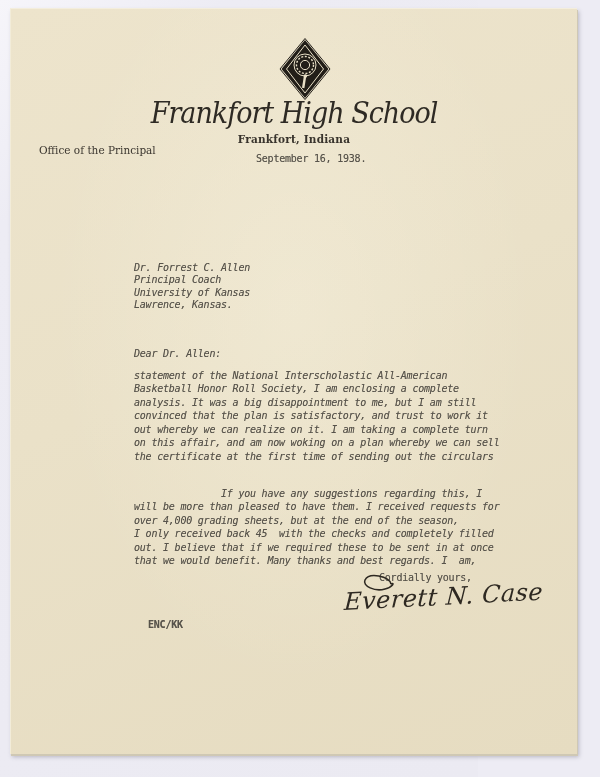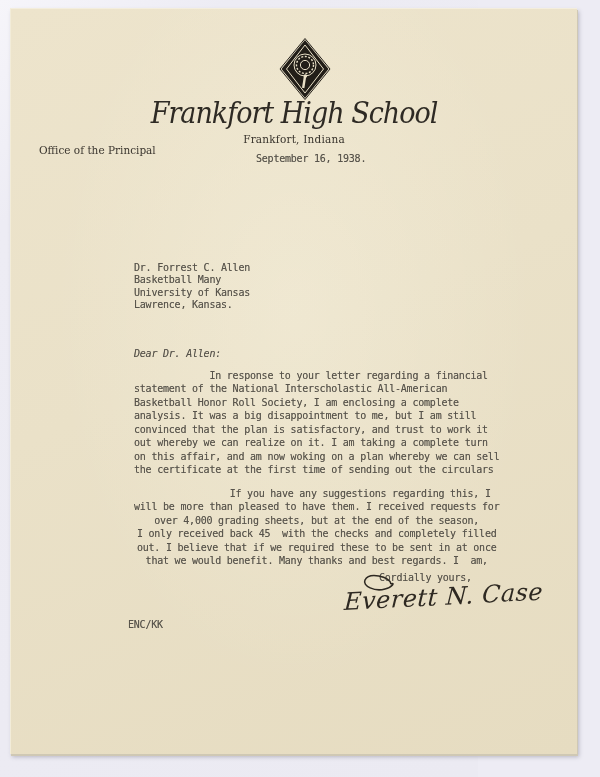--- a/index.html
+++ b/index.html
@@ -27,52 +27,52 @@
   .school-name {
     position:absolute; left:0; top:88px; width:100%;
     text-align:center;
     font-family:"DejaVu Serif", serif; font-style:italic;
     font-size:27px; letter-spacing:-1px; color:#2e2a24;
     transform:scaleY(1.08);
   }
   .school-loc {
     position:absolute; left:0; top:124px; width:100%;
     text-align:center;
-    font-family:"DejaVu Serif", serif; font-weight:normal;
+    font-family:"DejaVu Serif", serif; font-weight:bold;
     font-size:10.5px; color:#38332c; letter-spacing:.2px;
   }
   .office {
     position:absolute; left:28px; top:135px;
     font-family:"DejaVu Serif", serif; font-weight:normal;
     font-size:10.5px; color:#3a352e;
   }
   
   .typed {
     font-family:"DejaVu Sans Mono", monospace;
     font-size:10px; letter-spacing:-0.22px;
     color:#57534b;
     text-shadow:0 0 .4px rgba(87,83,75,.55);
   }
-  .tline { white-space:pre; }
+  .tline { white-space:pre;font-style:italic; }
   .date   { position:absolute; left:235px; top:144px;margin-left:10px; }
   .recipient { position:absolute; left:123px; top:253px; line-height:12.4px; }
   .salutation { position:absolute; left:123px; top:339px;font-style:italic; }
   .para { line-height:13.45px; }
   .para1 { position:absolute; left:123px; top:360px; }
-  .para2 { position:absolute; left:123px; top:478px;text-align:center; }
+  .para2 { position:absolute; left:123px; top:478px; }
   .valediction { position:absolute; left:368px; top:563px; }
   .signature {
     position:absolute; left:333px; top:573px; width:230px;
     font-family:"DejaVu Serif", serif; font-style:italic;
     font-size:24px; color:#2e2922; letter-spacing:0.5px;
     transform:rotate(-3deg) skewX(-6deg);
     white-space:nowrap;
   }
   .flourish { position:absolute; left:350px; top:561px; }
-  .reference { position:absolute; left:117px; top:610px; }
+  .reference { position:absolute; left:137px; top:610px;font-weight:bold; }
 </style>
 </head>
 <body>
 
 <div class="scan">
   <div class="paper">
 
     <div class="emblem">
       <svg width="52" height="62" viewBox="0 0 52 62">
         <polygon points="26,0.5 51,31 26,61.5 1,31" fill="none" stroke="#24201a" stroke-width="1"></polygon>
@@ -87,29 +87,28 @@
     </div>
 
     <div class="school-name">Frankfort High School</div>
     <div class="school-loc">Frankfort, Indiana</div>
     <div class="office">Office of the Principal</div>
 
     <div class="typed date">September 16, 1938.</div>
 
     <div class="typed recipient">
       <div class="tline">Dr. Forrest C. Allen</div>
-      <div class="tline">Basketball Many</div>
+      <div class="tline">Principal Coach</div>
       <div class="tline">University of Kansas</div>
       <div class="tline">Lawrence, Kansas.</div>
     </div>
 
     <div class="typed salutation">Dear Dr. Allen:</div>
 
     <div class="typed para para1">
-      <div class="tline">             In response to your letter regarding a financial</div>
       <div class="tline">statement of the National Interscholastic All-American</div>
       <div class="tline">Basketball Honor Roll Society, I am enclosing a complete</div>
       <div class="tline">analysis. It was a big disappointment to me, but I am still</div>
       <div class="tline">convinced that the plan is satisfactory, and trust to work it</div>
       <div class="tline">out whereby we can realize on it. I am taking a complete turn</div>
       <div class="tline">on this affair, and am now woking on a plan whereby we can sell</div>
       <div class="tline">the certificate at the first time of sending out the circulars</div>
     </div>
 
     <div class="typed para para2">

